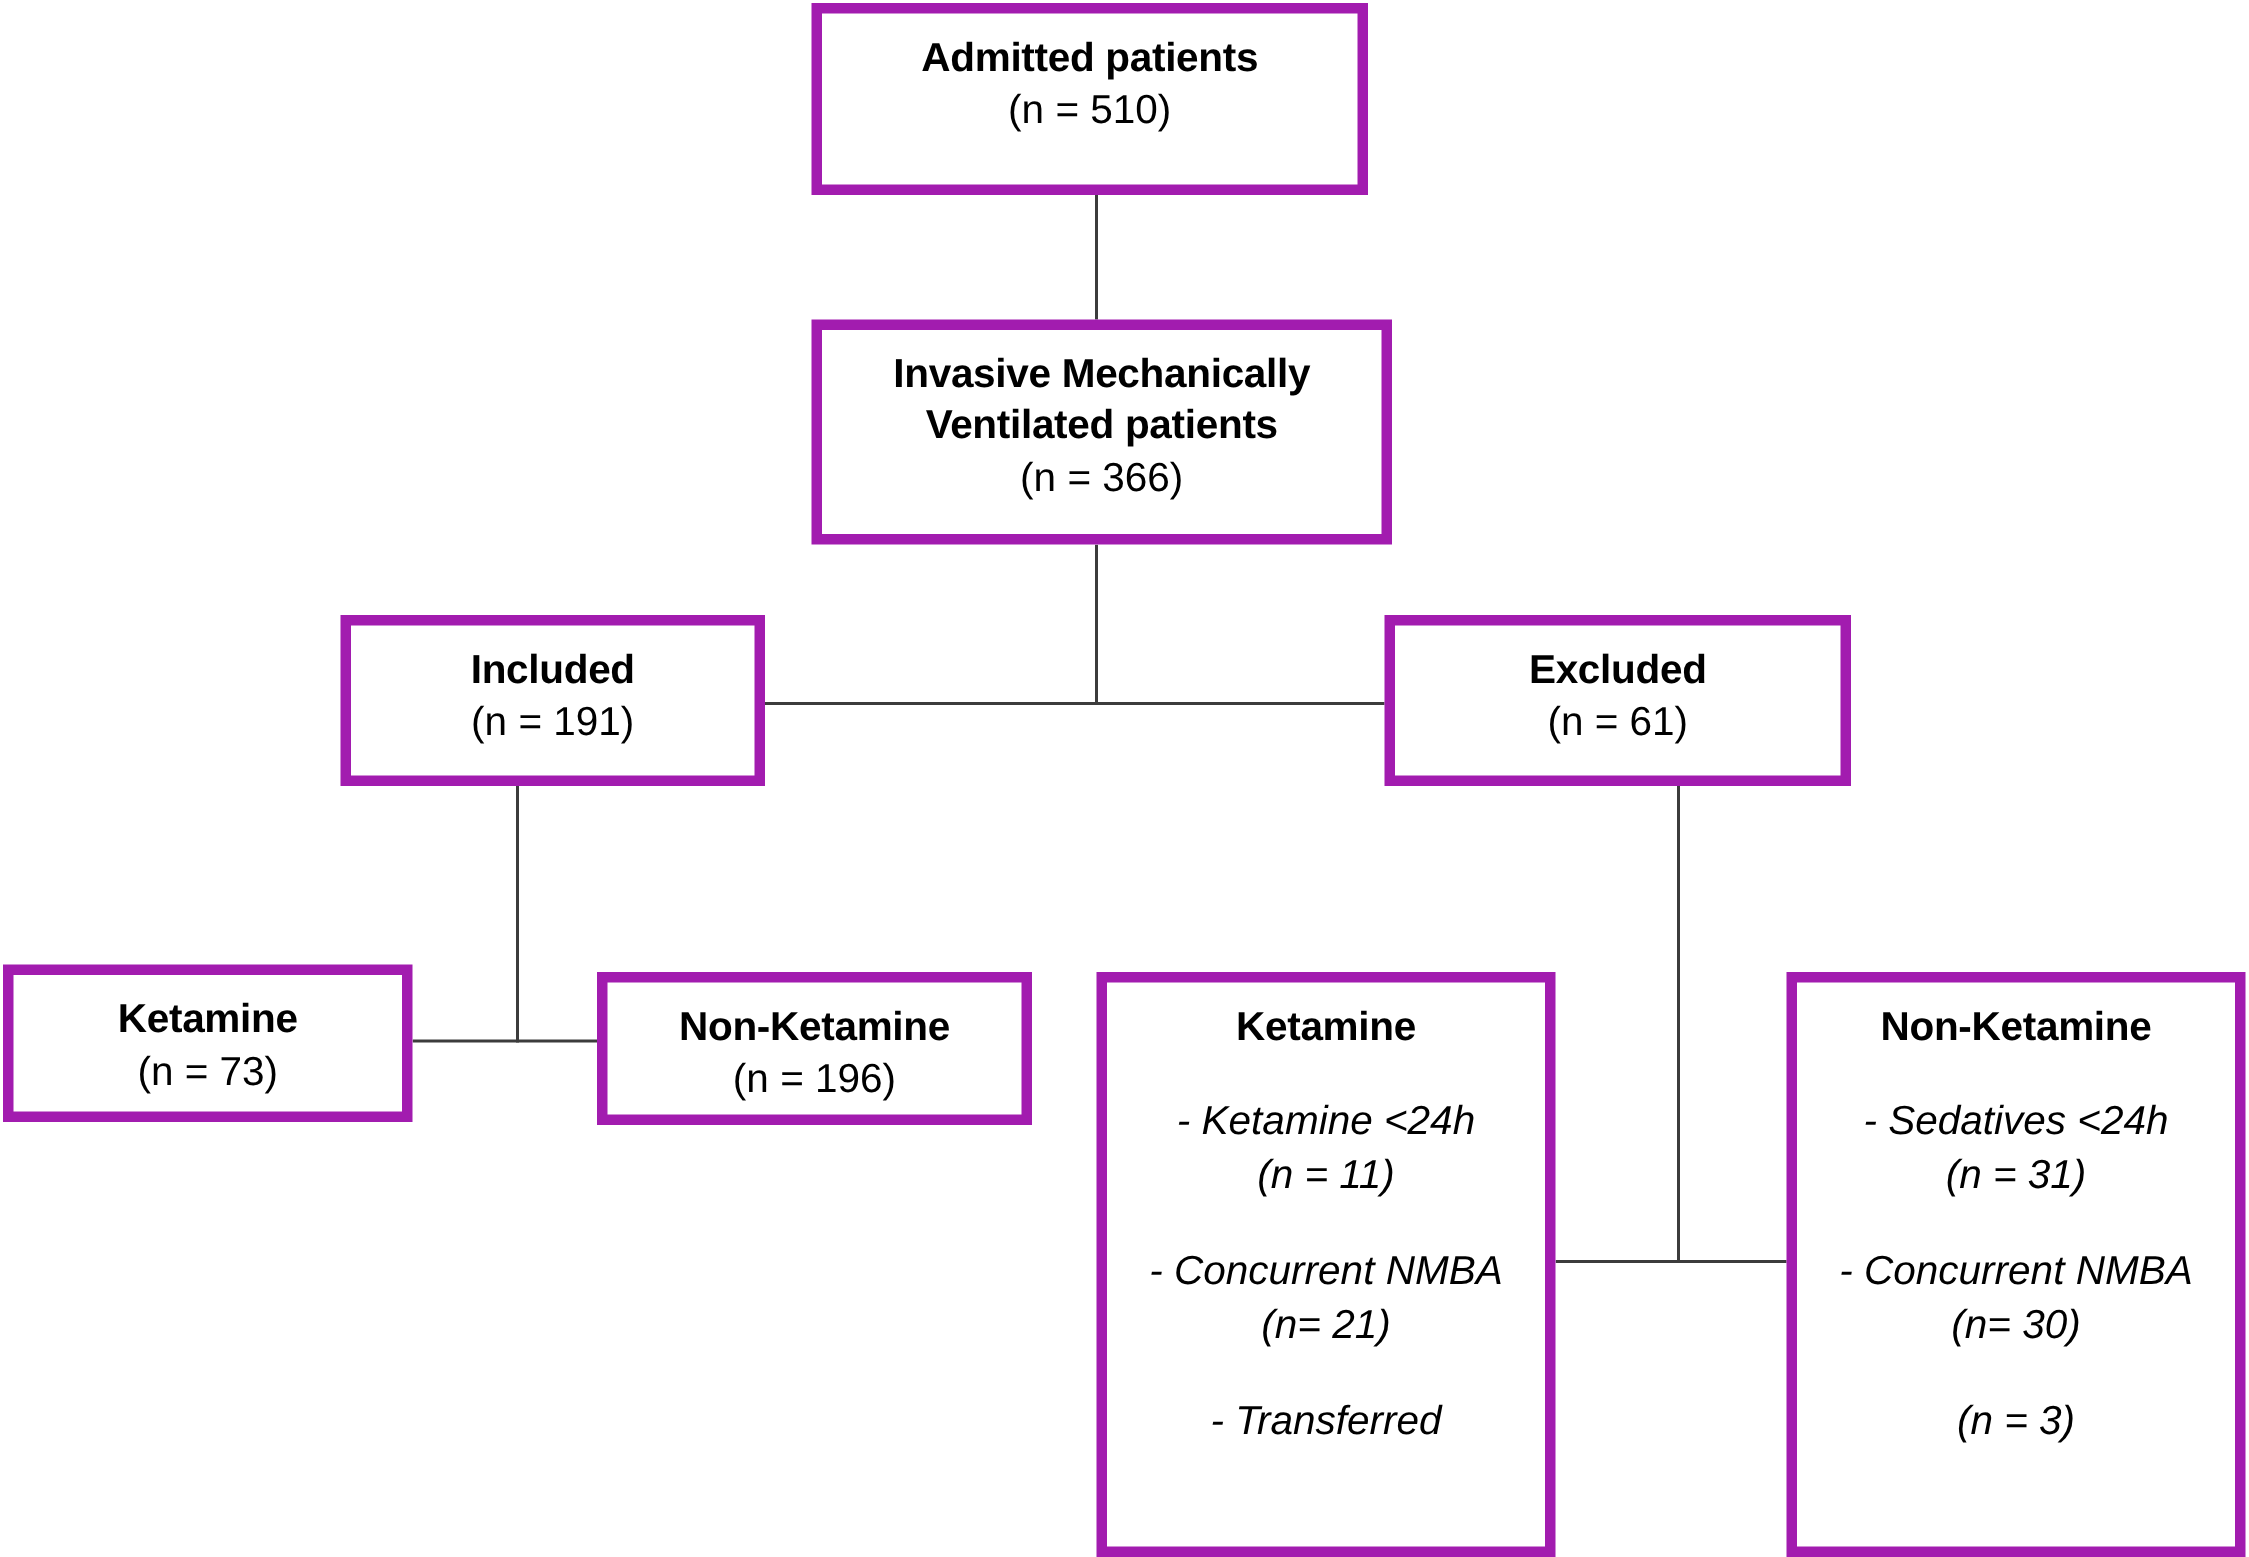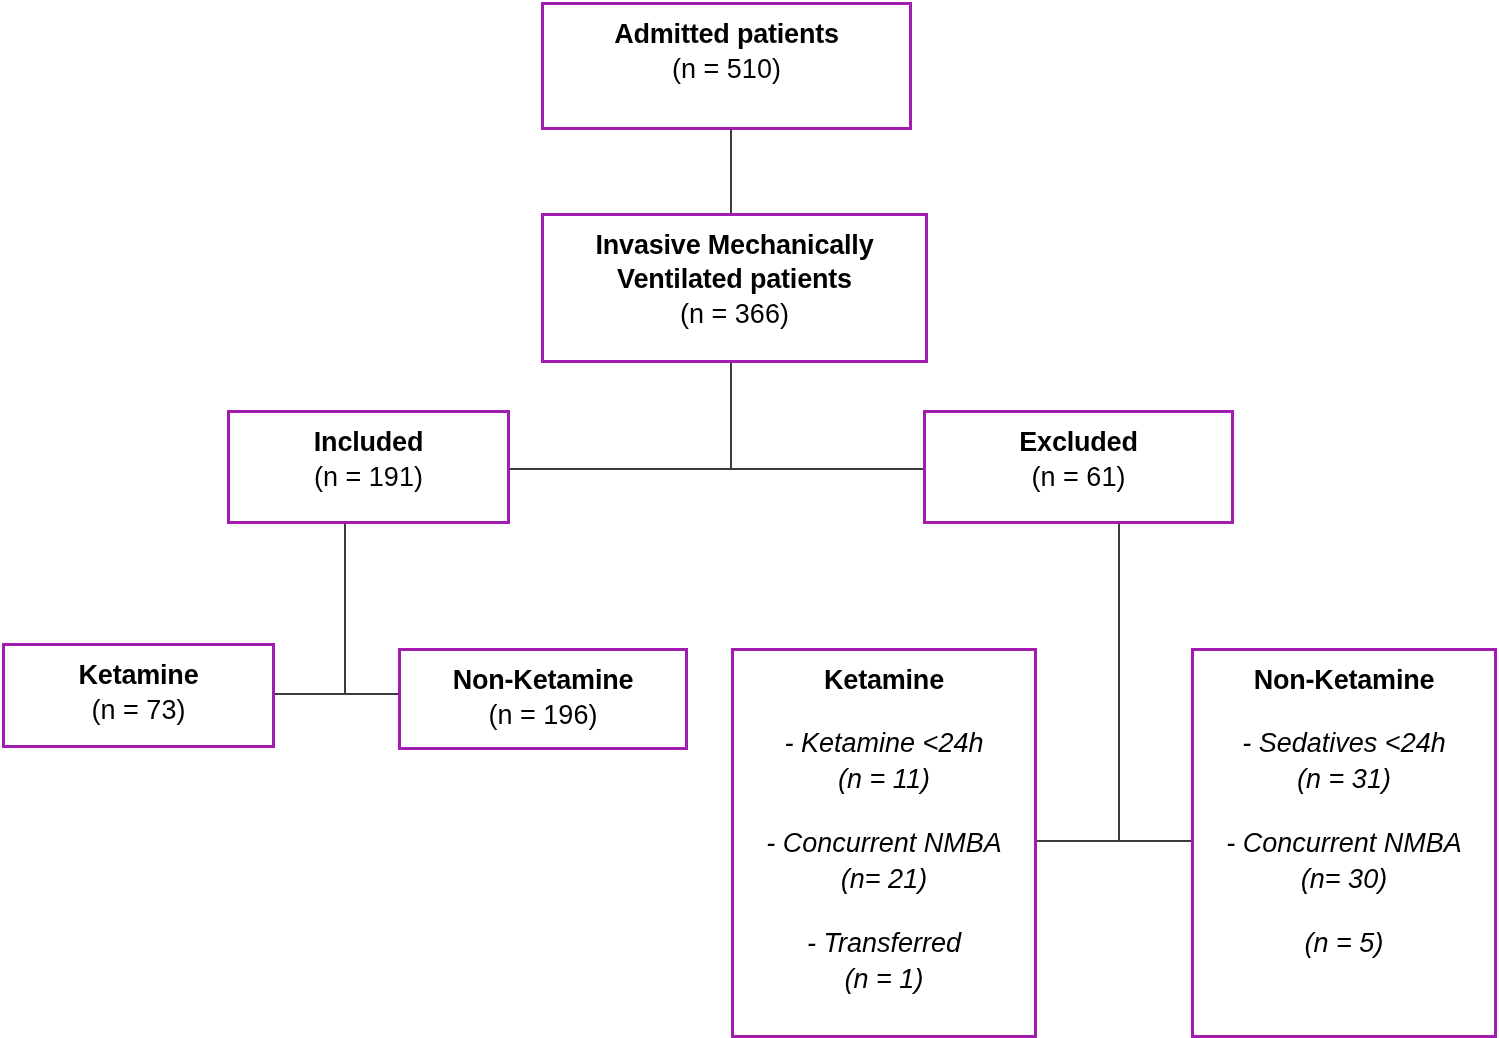--- a/index.html
+++ b/index.html
@@ -14,21 +14,21 @@
   #canvas {
     position: relative;
     width: 1499px;
     height: 1038px;
     background: #ffffff;
     overflow: hidden;
   }
   .node {
     position: absolute;
     box-sizing: border-box;
-    border: 3px solid #a21caf;
+    border: 7px solid #a21caf;
     background: #ffffff;
     text-align: center;
     z-index: 2;
   }
   .node .title {
     font-weight: bold;
     font-size: 27px;
     line-height: 34px;
     letter-spacing: -0.2px;
   }
@@ -107,28 +107,27 @@
   <div class="node pad-top" style="left:731px; top:648px; width:306px; height:390px;">
     <div class="title">Ketamine</div>
     <div class="gap"></div>
     <div class="item">- Ketamine &lt;24h</div>
     <div class="item">(n = 11)</div>
     <div class="gap"></div>
     <div class="item">- Concurrent NMBA</div>
     <div class="item">(n= 21)</div>
     <div class="gap"></div>
     <div class="item">- Transferred</div>
-    <div class="item">(n = 1)</div>
   </div>
 
   <div class="node pad-top" style="left:1191px; top:648px; width:306px; height:390px;">
     <div class="title">Non-Ketamine</div>
     <div class="gap"></div>
     <div class="item">- Sedatives &lt;24h</div>
     <div class="item">(n = 31)</div>
     <div class="gap"></div>
     <div class="item">- Concurrent NMBA</div>
     <div class="item">(n= 30)</div>
     <div class="gap"></div>
-    <div class="item">(n = 5)</div>
+    <div class="item">(n = 3)</div>
   </div>
 
 </div>
 
 </body></html>

